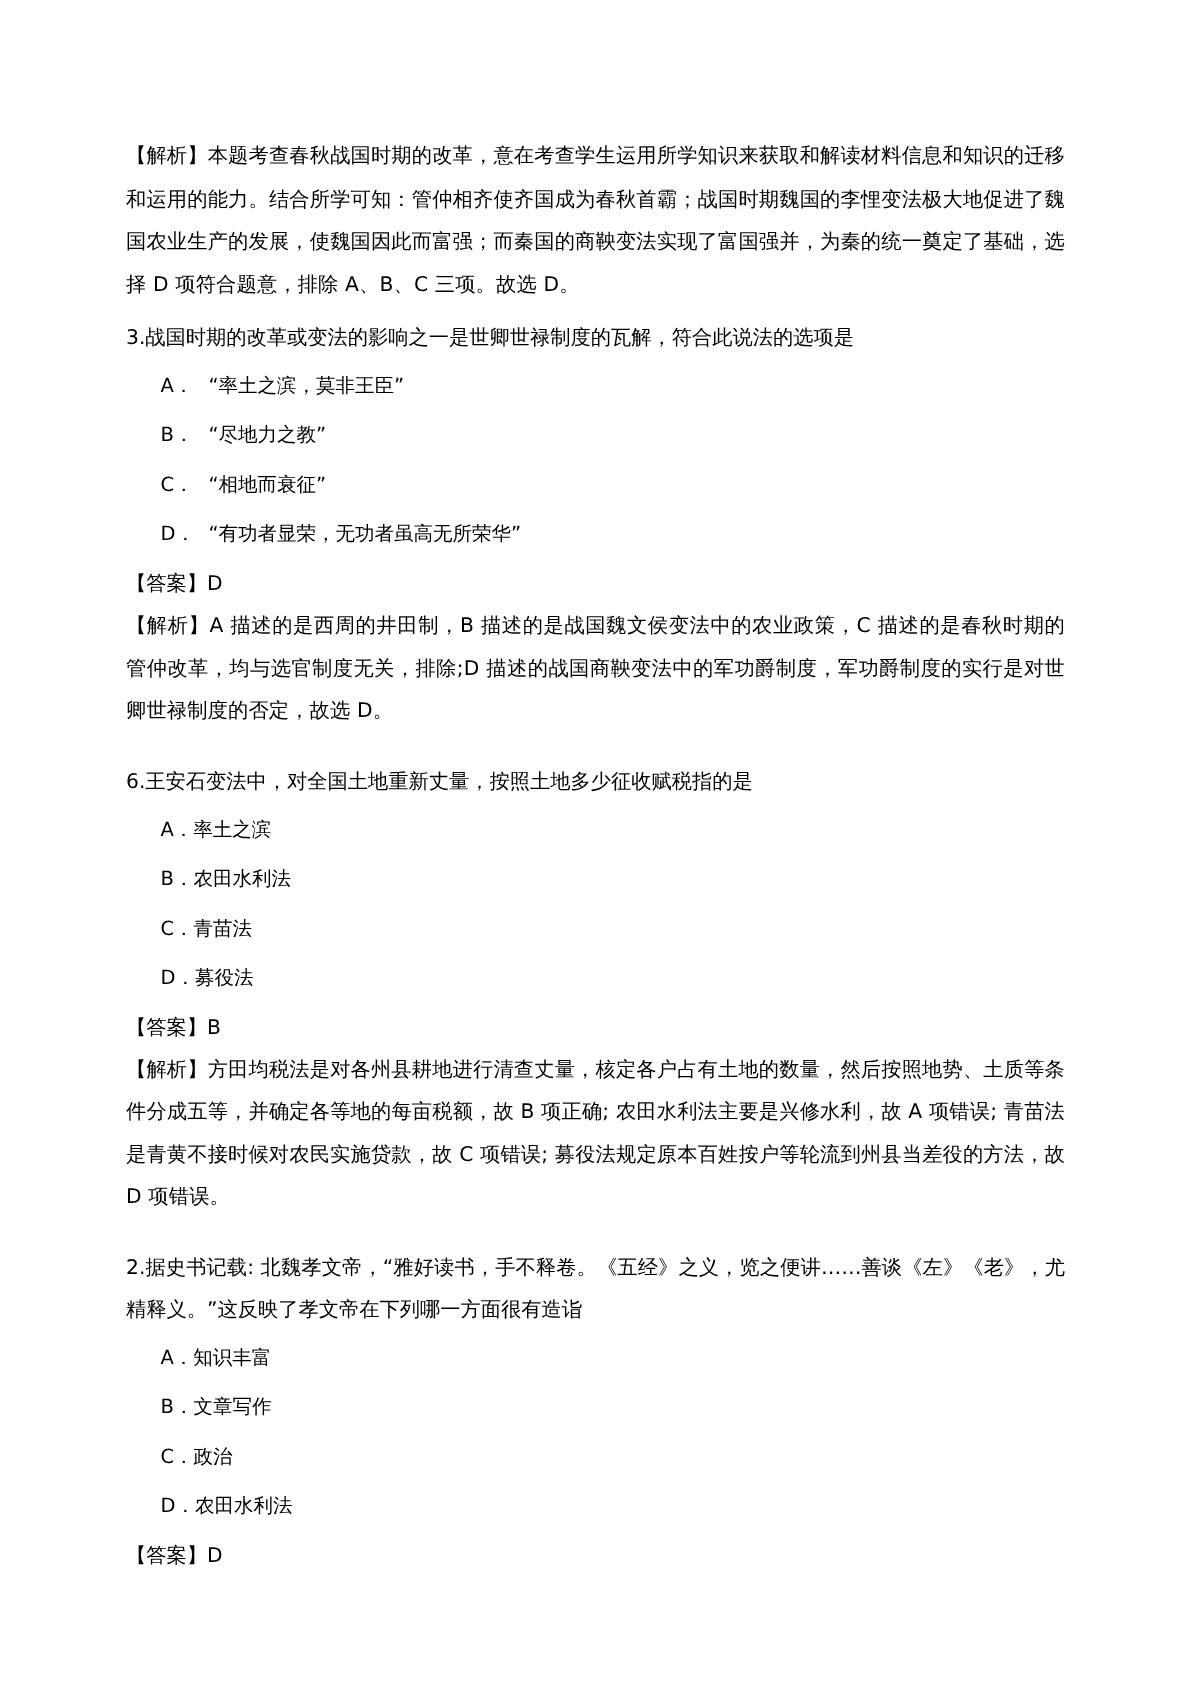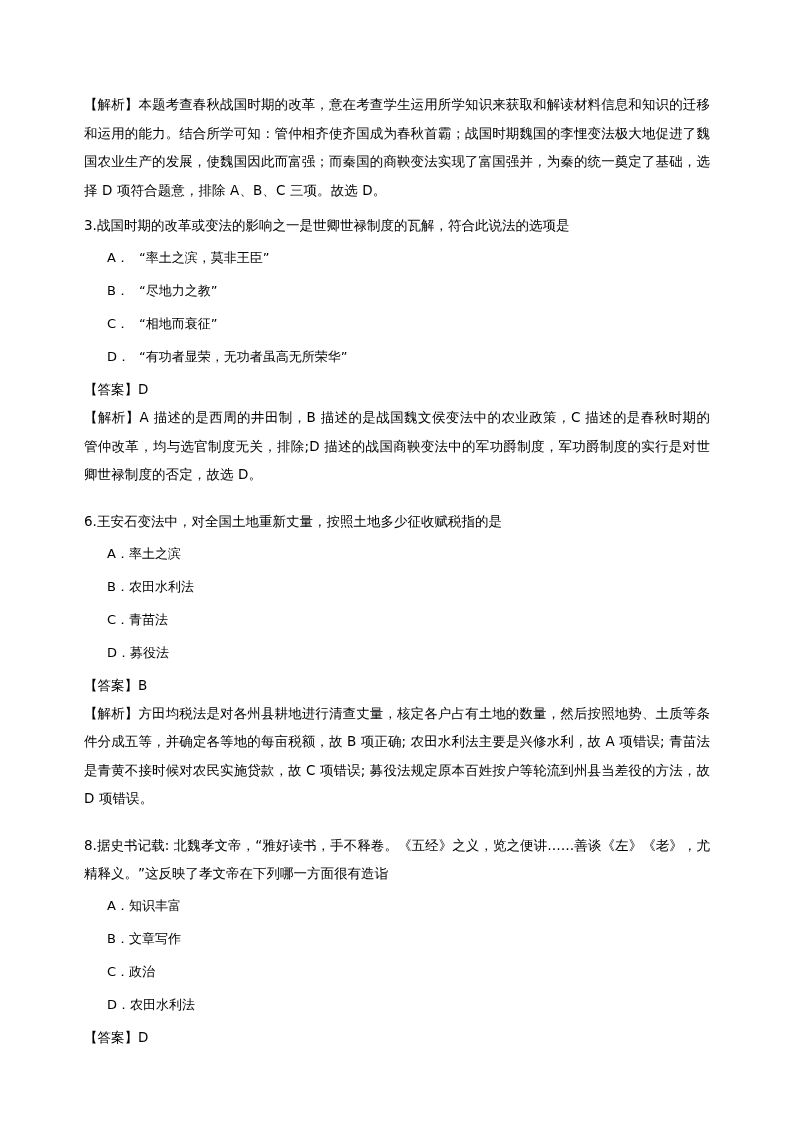--- a/index.html
+++ b/index.html
@@ -111,21 +111,21 @@
     </p>
 
     <p class="answer"><span>【答案】</span><span>B</span></p>
 
     <p class="para">【解析】方田均税法是对各州县耕地进行清查丈量，核定各户占有土地的数量，然后按照地势、土质等条件分成五等，并确定各等地的每亩税额，故 B 项正确; 农田水利法主要是兴修水利，故 A 项错误; 青苗法是青黄不接时候对农民实施贷款，故 C 项错误; 募役法规定原本百姓按户等轮流到州县当差役的方法，故 D 项错误。</p>
   </div>
 
   <div class="spacer-md"></div>
 
   <div class="block">
-    <p class="stem">8.据史书记载: 北魏孝文帝，“雅好读书，手不释卷。《五经》之义，览之便讲……善谈《左》《老》，尤精释义。”这反映了孝文帝在下列哪一方面很有造诣</p>
+    <p class="stem">2.据史书记载: 北魏孝文帝，“雅好读书，手不释卷。《五经》之义，览之便讲……善谈《左》《老》，尤精释义。”这反映了孝文帝在下列哪一方面很有造诣</p>
 
     <p class="option">
       <span class="opt-letter">A．</span><span>知识丰富</span>
     </p>
     <p class="option">
       <span class="opt-letter">B．</span><span>文章写作</span>
     </p>
     <p class="option">
       <span class="opt-letter">C．</span><span>政治</span>
     </p>

